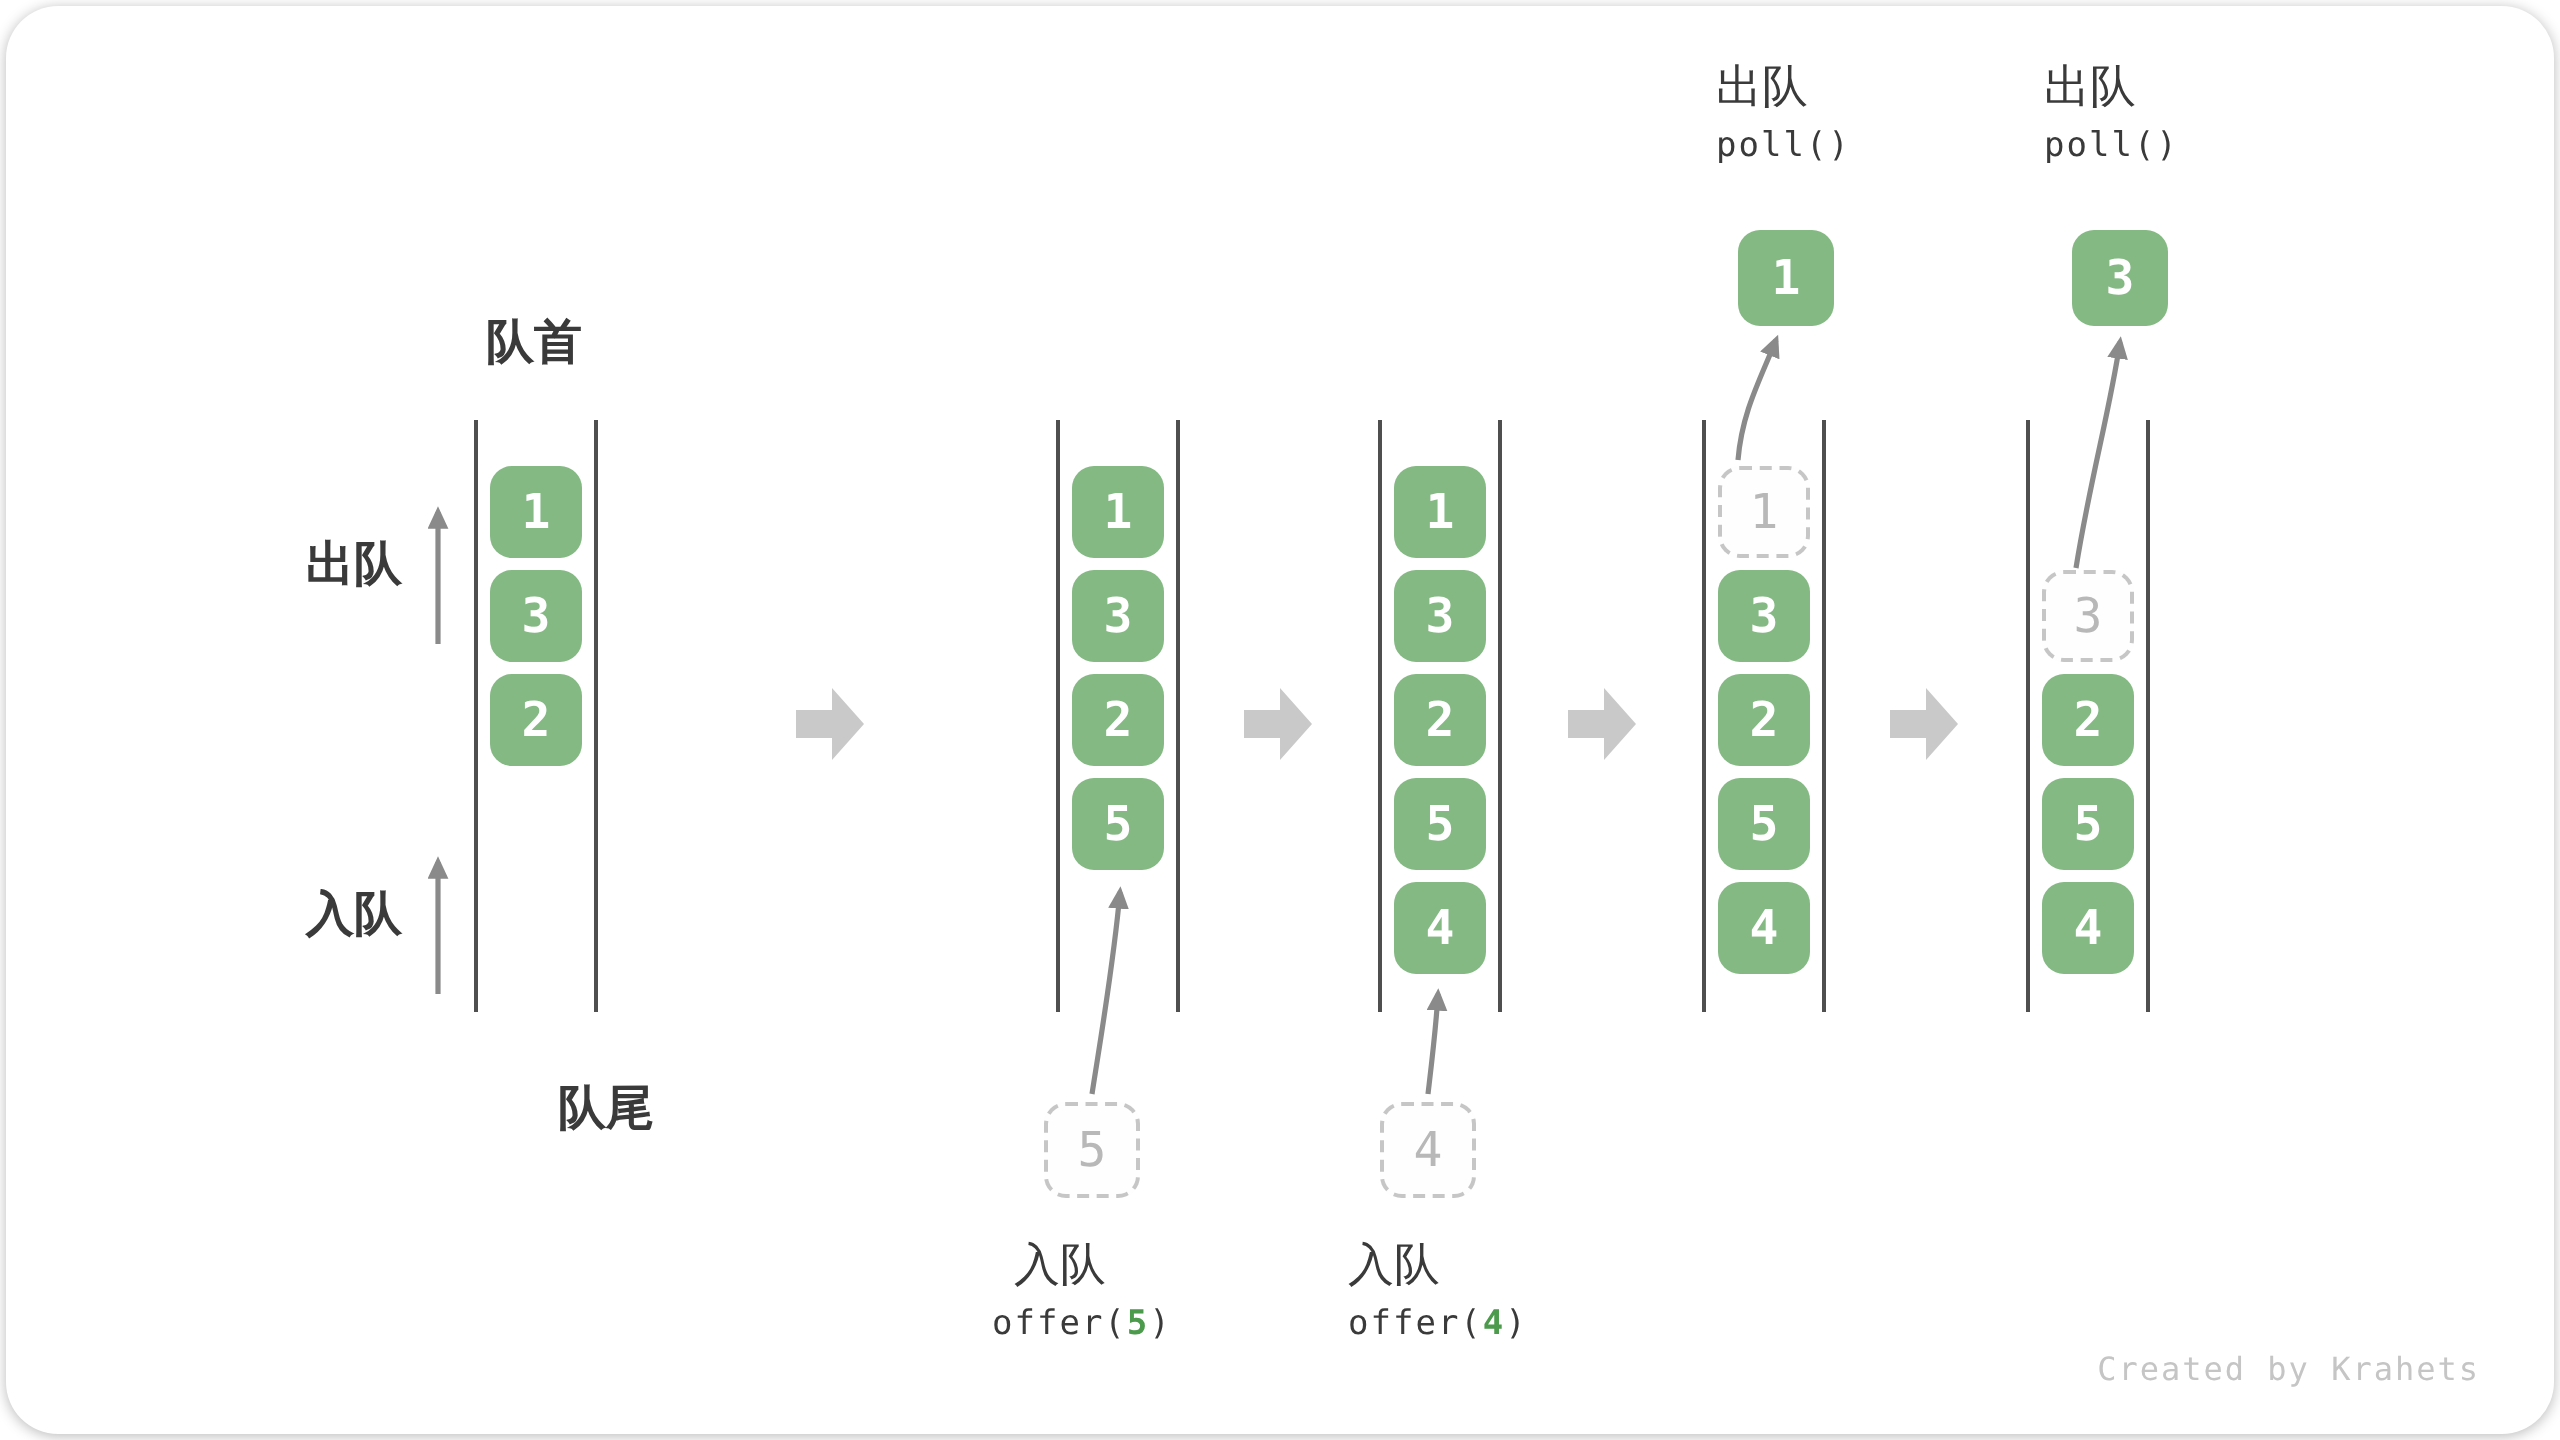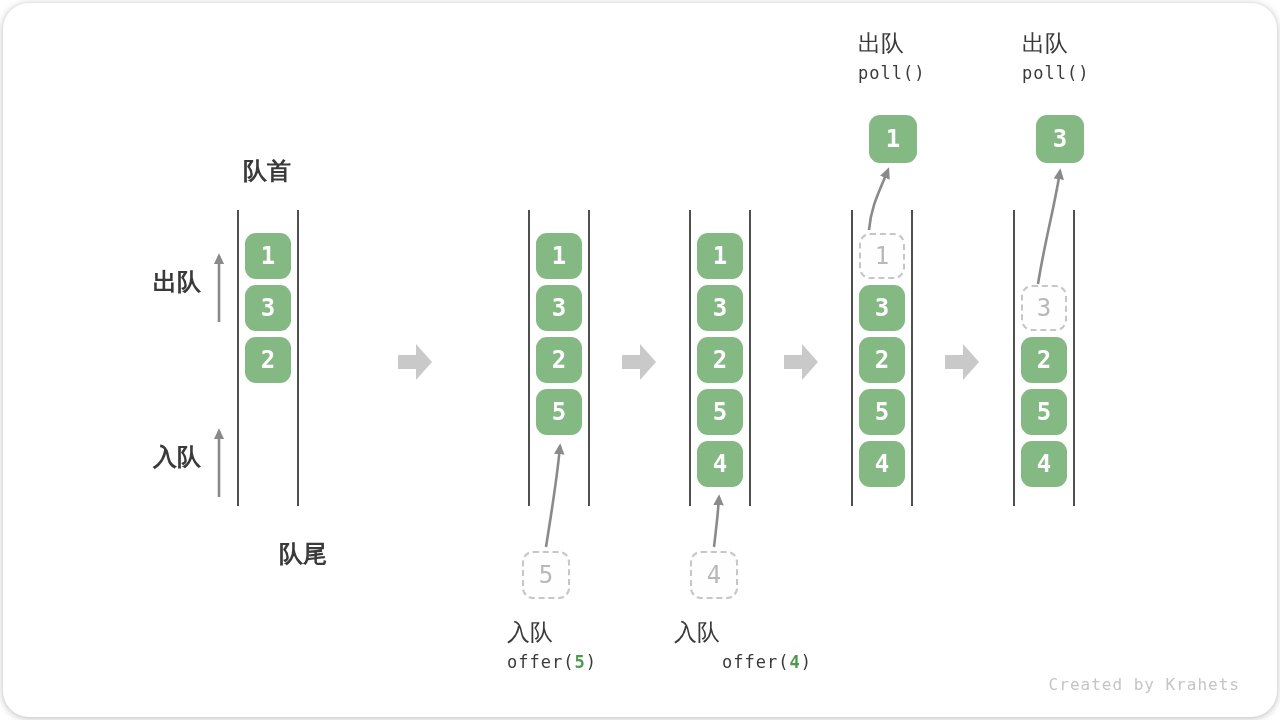--- a/index.html
+++ b/index.html
@@ -83,23 +83,23 @@
 
   <div class="outbox" style="left:869px;top:115px;">1</div>
   <div class="outbox" style="left:1036px;top:115px;">3</div>
 
   <div class="oplbl" style="left:858px;top:28px;">出队</div>
   <div class="code" style="position:absolute;left:858px;top:63px;">poll()</div>
   <div class="oplbl" style="left:1022px;top:28px;">出队</div>
   <div class="code" style="position:absolute;left:1022px;top:63px;">poll()</div>
 
   <div class="oplbl" style="left:507px;top:617px;">入队</div>
-  <div class="code" style="position:absolute;left:507px;top:652px;"><span>offer(</span><span class="arg">5</span><span>)</span></div>
+  <div class="code" style="position:absolute;left:496px;top:652px;"><span>offer(</span><span class="arg">5</span><span>)</span></div>
   <div class="oplbl" style="left:674px;top:617px;">入队</div>
-  <div class="code" style="position:absolute;left:674px;top:652px;margin-left:48px;"><span>offer(</span><span class="arg">4</span><span>)</span></div>
+  <div class="code" style="position:absolute;left:674px;top:652px;"><span>offer(</span><span class="arg">4</span><span>)</span></div>
 
   <svg class="overlay" width="1280" height="720">
     <defs>
       <marker id="ah" markerWidth="5" markerHeight="5" refX="3.2" refY="2" orient="auto">
         <path d="M0,0 L4.3,2 L0,4 z" fill="#8A8A8A"></path>
       </marker>
     </defs>
 
     <line x1="219" y1="322" x2="219" y2="256" stroke="#8A8A8A" stroke-width="2.6" marker-end="url(#ah)"></line>
     <line x1="219" y1="497" x2="219" y2="431" stroke="#8A8A8A" stroke-width="2.6" marker-end="url(#ah)"></line>

